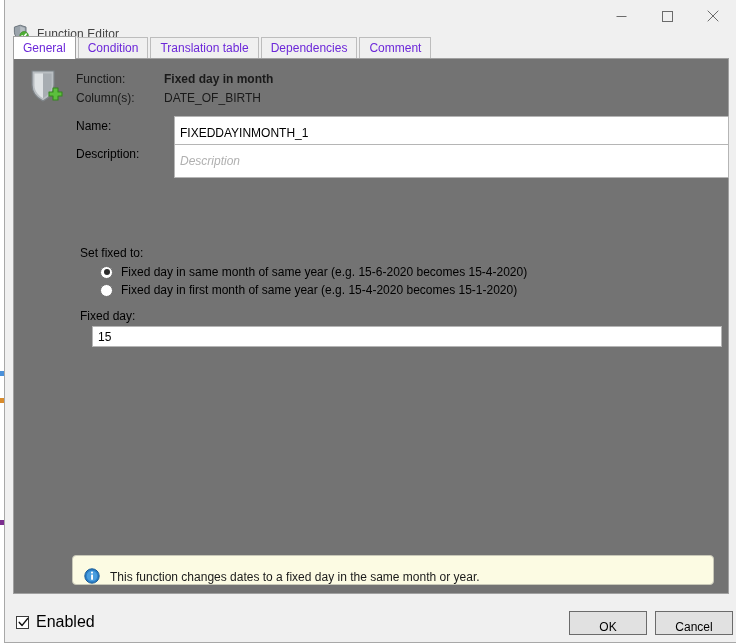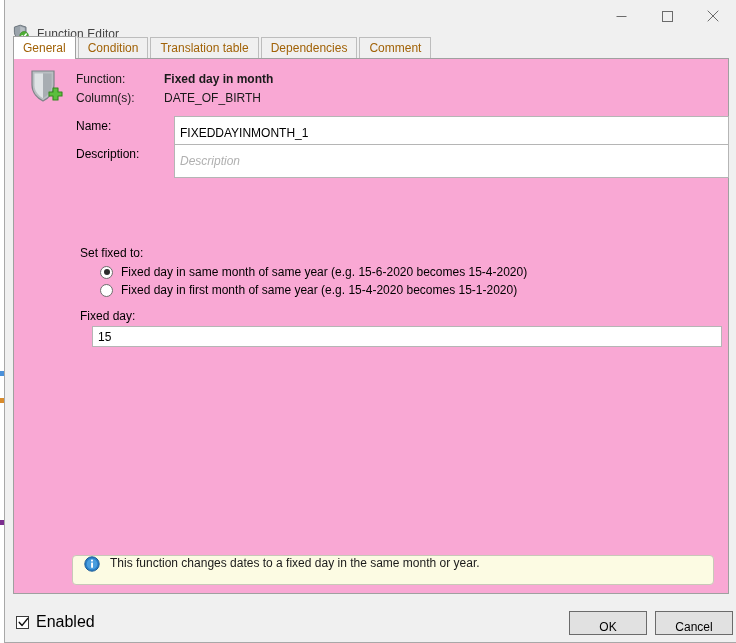--- a/index.html
+++ b/index.html
@@ -89,21 +89,21 @@
     display: flex;
     align-items: flex-end;
     position: relative;
     z-index: 4;
   }
   .tab {
     height: 21px;
     line-height: 20px;
     padding: 0 9px;
     font-size: 12px;
-    color: #a16207;
+    color: #6d28d9;
     background: #f0f0f0;
     border: 1px solid #bdbdbd;
     border-bottom: none;
     margin-right: 2px;
     box-sizing: border-box;
     white-space: nowrap;
   }
   .tab.active {
     background: #ffffff;
     border-color: #a0a0a0;
@@ -114,21 +114,21 @@
     z-index: 5;
   }
 
   
   .panel {
     position: absolute;
     left: 8px;
     top: 58px;
     width: 716px;
     height: 536px;
-    background: #f9a8d4;
+    background: #737373;
     border: 1px solid #a0a0a0;
     box-sizing: border-box;
   }
   .shield-wrap {
     position: absolute;
     left: 14px;
     top: 9px;
     width: 36px;
     height: 38px;
   }
@@ -239,21 +239,21 @@
     position: absolute;
     left: 58px;
     top: 496px;
     width: 642px;
     height: 30px;
     box-sizing: border-box;
     background: #fcfbe3;
     border: 1px solid #c8c8b8;
     border-radius: 4px;
     display: flex;
-    align-items: flex-start;
+    align-items: flex-end;
     padding-left: 11px;
     gap: 10px;
   }
   .info-icon {
     width: 16px; height: 16px;
     flex: 0 0 auto;
   }
   .info-text {
     font-size: 12px;
     color: #1a1a1a;

